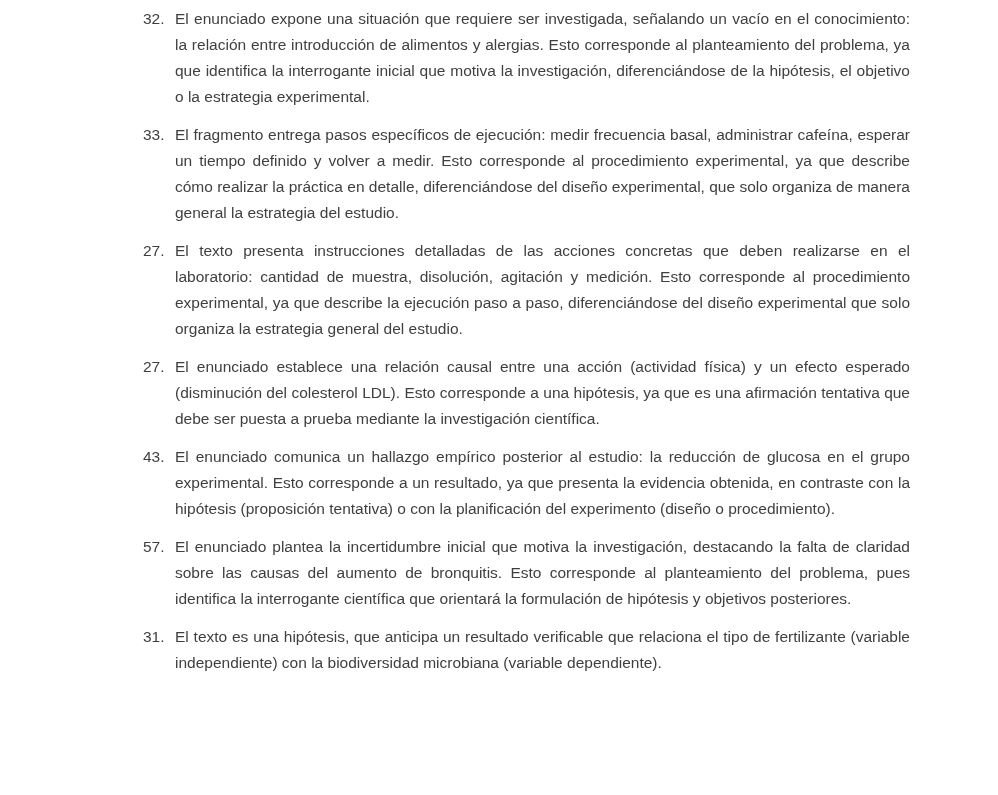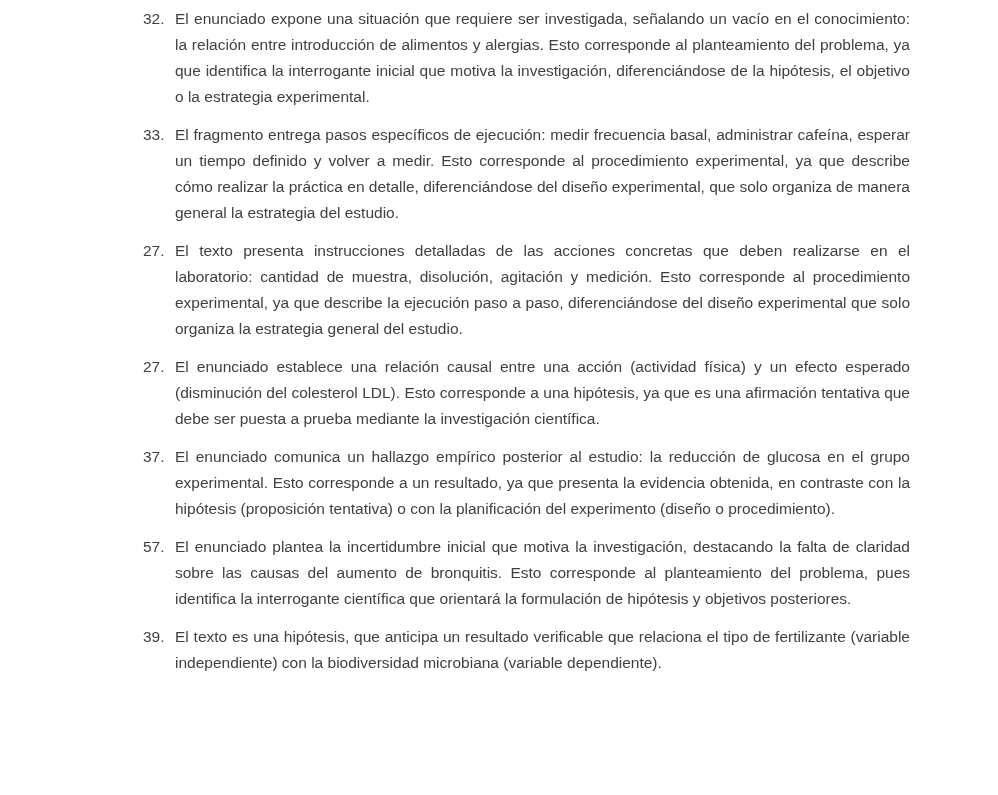--- a/index.html
+++ b/index.html
@@ -59,25 +59,25 @@
       </li>
       <li>
         <span class="item-number">27.</span>
         <span class="item-text">El texto presenta instrucciones detalladas de las acciones concretas que deben realizarse en el laboratorio: cantidad de muestra, disolución, agitación y medición. Esto corresponde al procedimiento experimental, ya que describe la ejecución paso a paso, diferenciándose del diseño experimental que solo organiza la estrategia general del estudio.</span>
       </li>
       <li>
         <span class="item-number">27.</span>
         <span class="item-text">El enunciado establece una relación causal entre una acción (actividad física) y un efecto esperado (disminución del colesterol LDL). Esto corresponde a una hipótesis, ya que es una afirmación tentativa que debe ser puesta a prueba mediante la investigación científica.</span>
       </li>
       <li>
-        <span class="item-number">37.</span>
+        <span class="item-number">43.</span>
         <span class="item-text">El enunciado comunica un hallazgo empírico posterior al estudio: la reducción de glucosa en el grupo experimental. Esto corresponde a un resultado, ya que presenta la evidencia obtenida, en contraste con la hipótesis (proposición tentativa) o con la planificación del experimento (diseño o procedimiento).</span>
       </li>
       <li>
         <span class="item-number">57.</span>
         <span class="item-text">El enunciado plantea la incertidumbre inicial que motiva la investigación, destacando la falta de claridad sobre las causas del aumento de bronquitis. Esto corresponde al planteamiento del problema, pues identifica la interrogante científica que orientará la formulación de hipótesis y objetivos posteriores.</span>
       </li>
       <li>
-        <span class="item-number">39.</span>
+        <span class="item-number">31.</span>
         <span class="item-text">El texto es una hipótesis, que anticipa un resultado verificable que relaciona el tipo de fertilizante (variable independiente) con la biodiversidad microbiana (variable dependiente).</span>
       </li>
     </ol>
 </div>
 
 </body></html>

